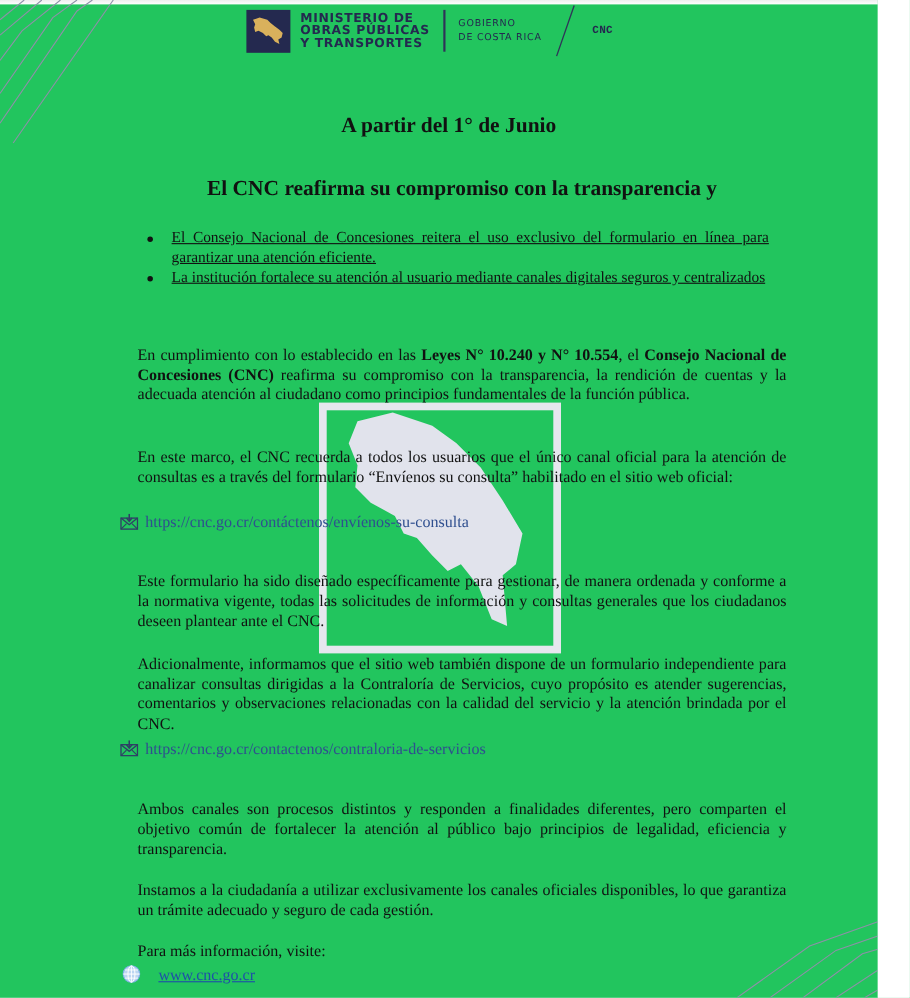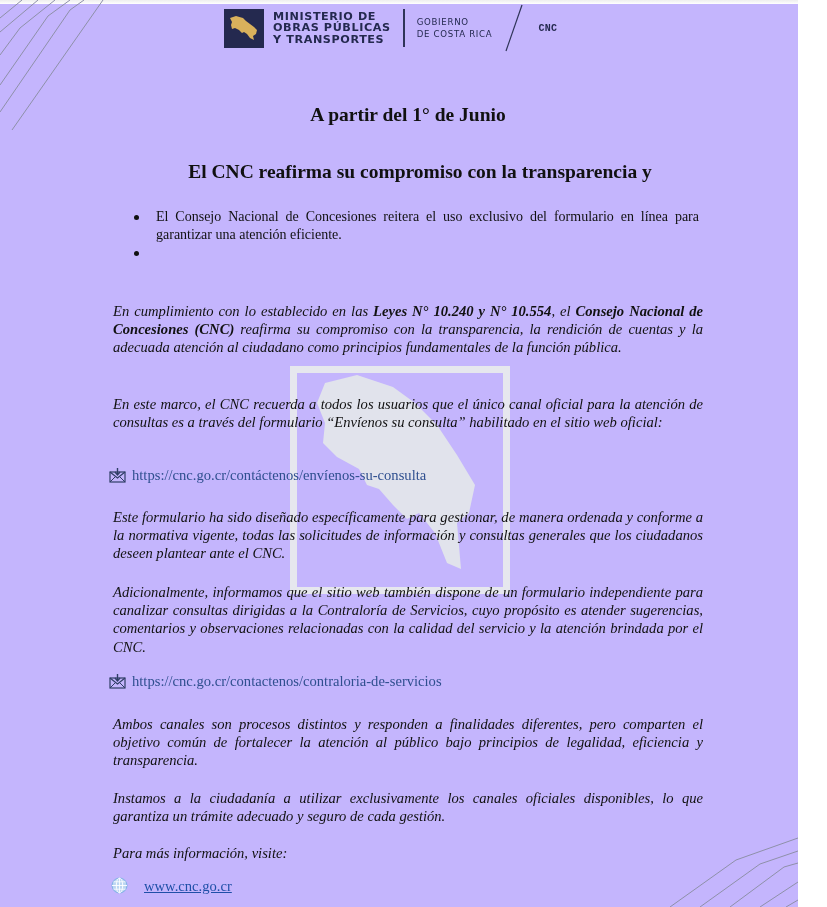--- a/index.html
+++ b/index.html
@@ -5,21 +5,21 @@
   html, body { margin: 0; padding: 0; }
   body {
     width: 827px; height: 907px; overflow: hidden;
     background: #ffffff;
     position: relative;
     font-family: "Liberation Serif", "DejaVu Serif", serif;
     color: #111111;
   }
   .page {
     position: absolute; left: 0; top: 0; width: 798px; height: 907px;
-    background: #c4b5fd;
+    background: #22c55e;
   }
   .right-gutter {
     position: absolute; left: 798px; top: 0; width: 29px; height: 907px;
     background: #ffffff;
   }
   .top-shade {
     position: absolute; left: 0; top: 0; width: 798px; height: 4px;
     background: linear-gradient(#eeeeee, #ffffff);
   }
   .deco { position: absolute; pointer-events: none; }
@@ -64,29 +64,29 @@
   .title1 {
     position: absolute; left: 0; top: 99px; width: 590px; text-align: center;
     font-weight: bold; font-size: 19.5px; line-height: 24px; margin: 4px;
   }
   .title2 {
     position: absolute; left: 0; top: 144px; width: 590px; text-align: center;
     font-weight: bold; font-size: 19.5px; line-height: 24px; margin: 16px;
   }
   .bullets {
     position: absolute; left: 0; top: 208px; width: 590px; margin: 0; padding: 0; list-style: none;
-    font-size: 14px; line-height: 18px;
+    font-size: 14px; line-height: 18px; text-decoration: underline;
   }
   .bullets li { position: relative; padding-left: 47px; text-align: justify; }
   .bullets li .dot {
     position: absolute; left: 25px; top: 7px; width: 5px; height: 5px; border-radius: 50%; background: #111;
   }
   .para {
-    position: absolute; left: 0; width: 590px; margin: 4px;
-    font-size: 14.6px; line-height: 18.2px; text-align: justify; font-style: italic;
+    position: absolute; left: 0; width: 590px; margin: 16px;
+    font-size: 14.6px; line-height: 18.2px; text-align: justify;
   }
   .para b { font-weight: bold; }
   .link-line {
     position: absolute; left: 0; width: 590px; text-align: left;
     font-size: 14.6px; line-height: 18px; color: #2f4f8f;
   }
   .link-line a { color: #2f4f8f; text-decoration: none; }
   .mail-icon { display: inline-block; vertical-align: -3px; margin-right: 6px; }
   .web-line {
     position: absolute; left: 2px; top: 877px;
@@ -156,20 +156,21 @@
       <span>El CNC reafirma su compromiso con la transparencia y</span><br>
     </h2>
 
     <ul class="bullets">
       <li>
         <span class="dot"></span>
         <span>El Consejo Nacional de Concesiones reitera el uso exclusivo del formulario en línea para garantizar una atención eficiente.</span>
       </li>
       <li>
         <span class="dot"></span>
+        <span>La institución fortalece su atención al usuario mediante canales digitales seguros y centralizados</span>
       </li>
     </ul>
 
     <p class="para" style="top:298px">
       <span>En cumplimiento con lo establecido en las </span><b>Leyes N° 10.240 y N° 10.554</b><span>, el </span><b>Consejo Nacional de Concesiones (CNC)</b><span> reafirma su compromiso con la transparencia, la rendición de cuentas y la adecuada atención al ciudadano como principios fundamentales de la función pública.</span>
     </p>
 
     <p class="para" style="top:391px">En este marco, el CNC recuerda a todos los usuarios que el único canal oficial para la atención de consultas es a través del formulario “Envíenos su consulta” habilitado en el sitio web oficial:</p>
 
     <div class="link-line" style="top:466px">

